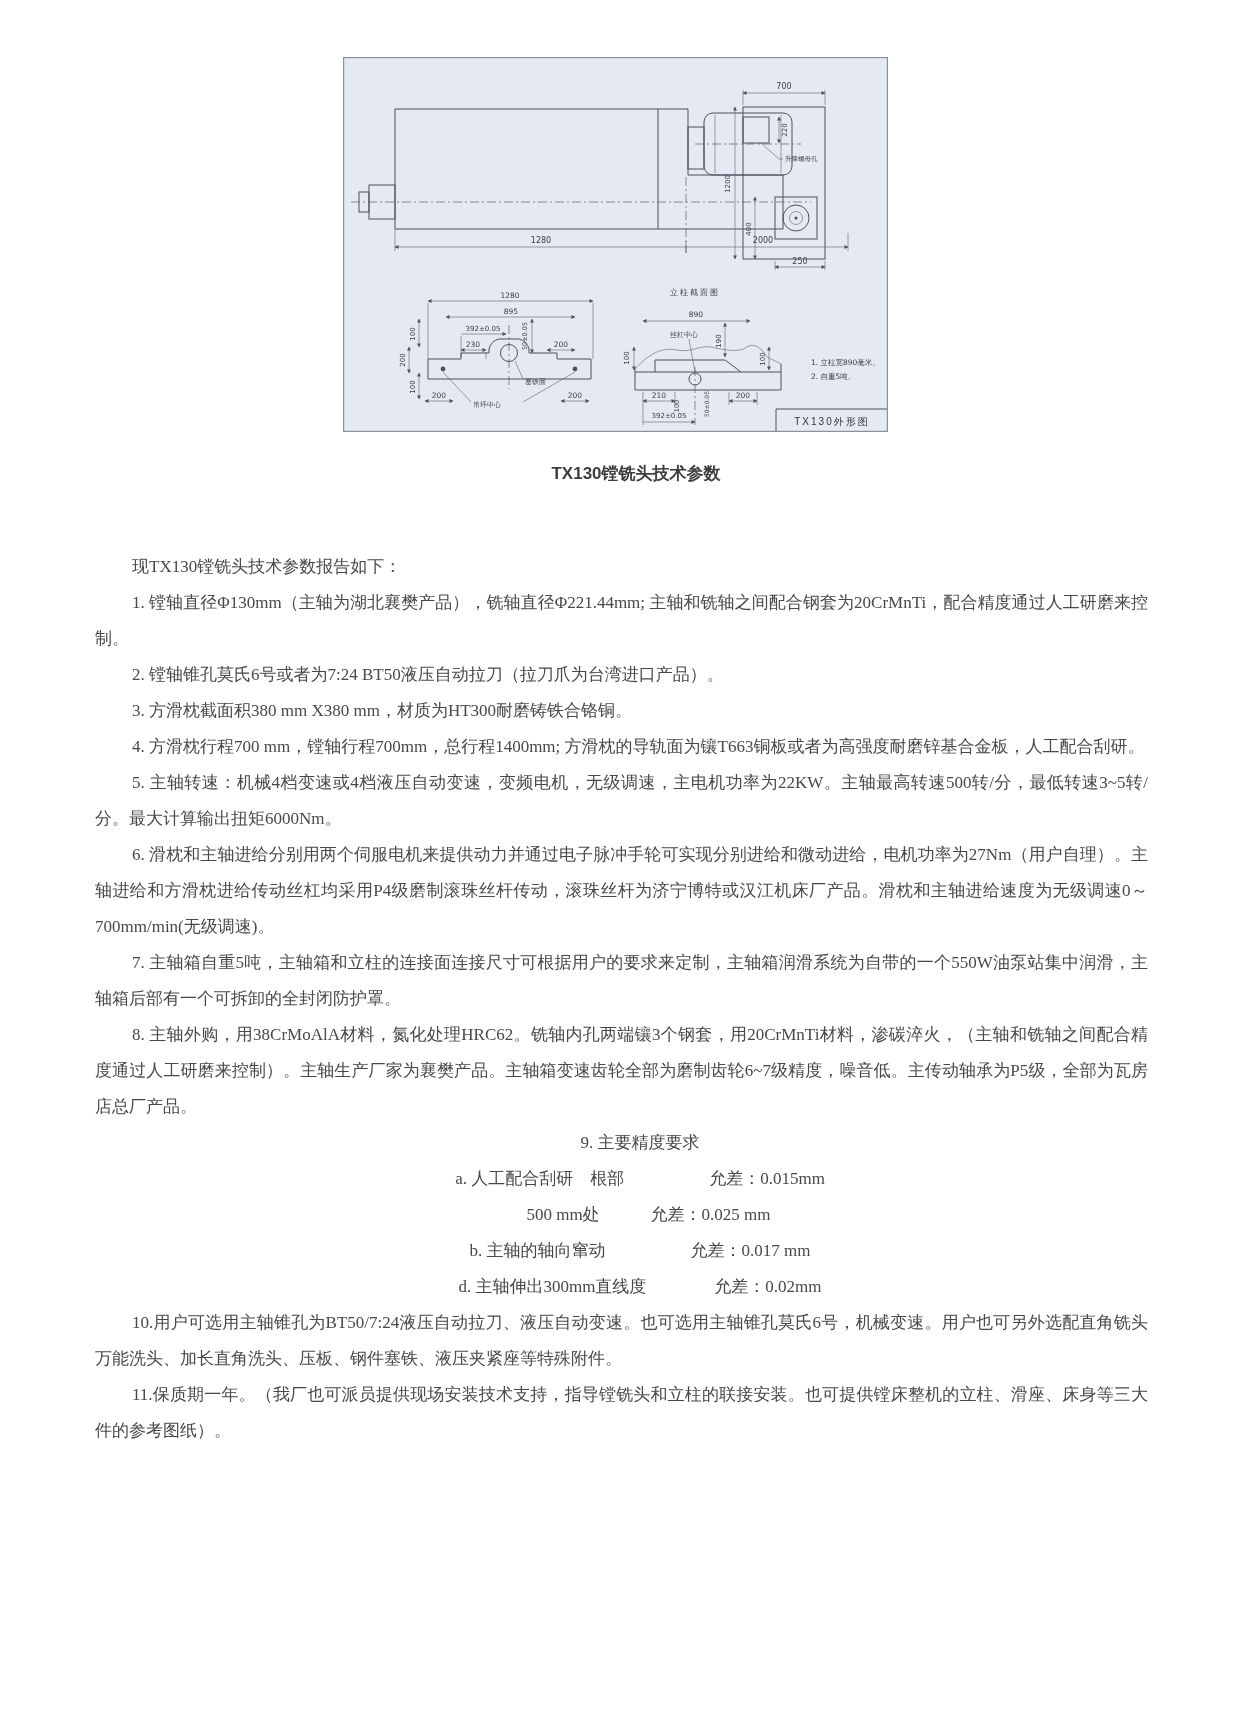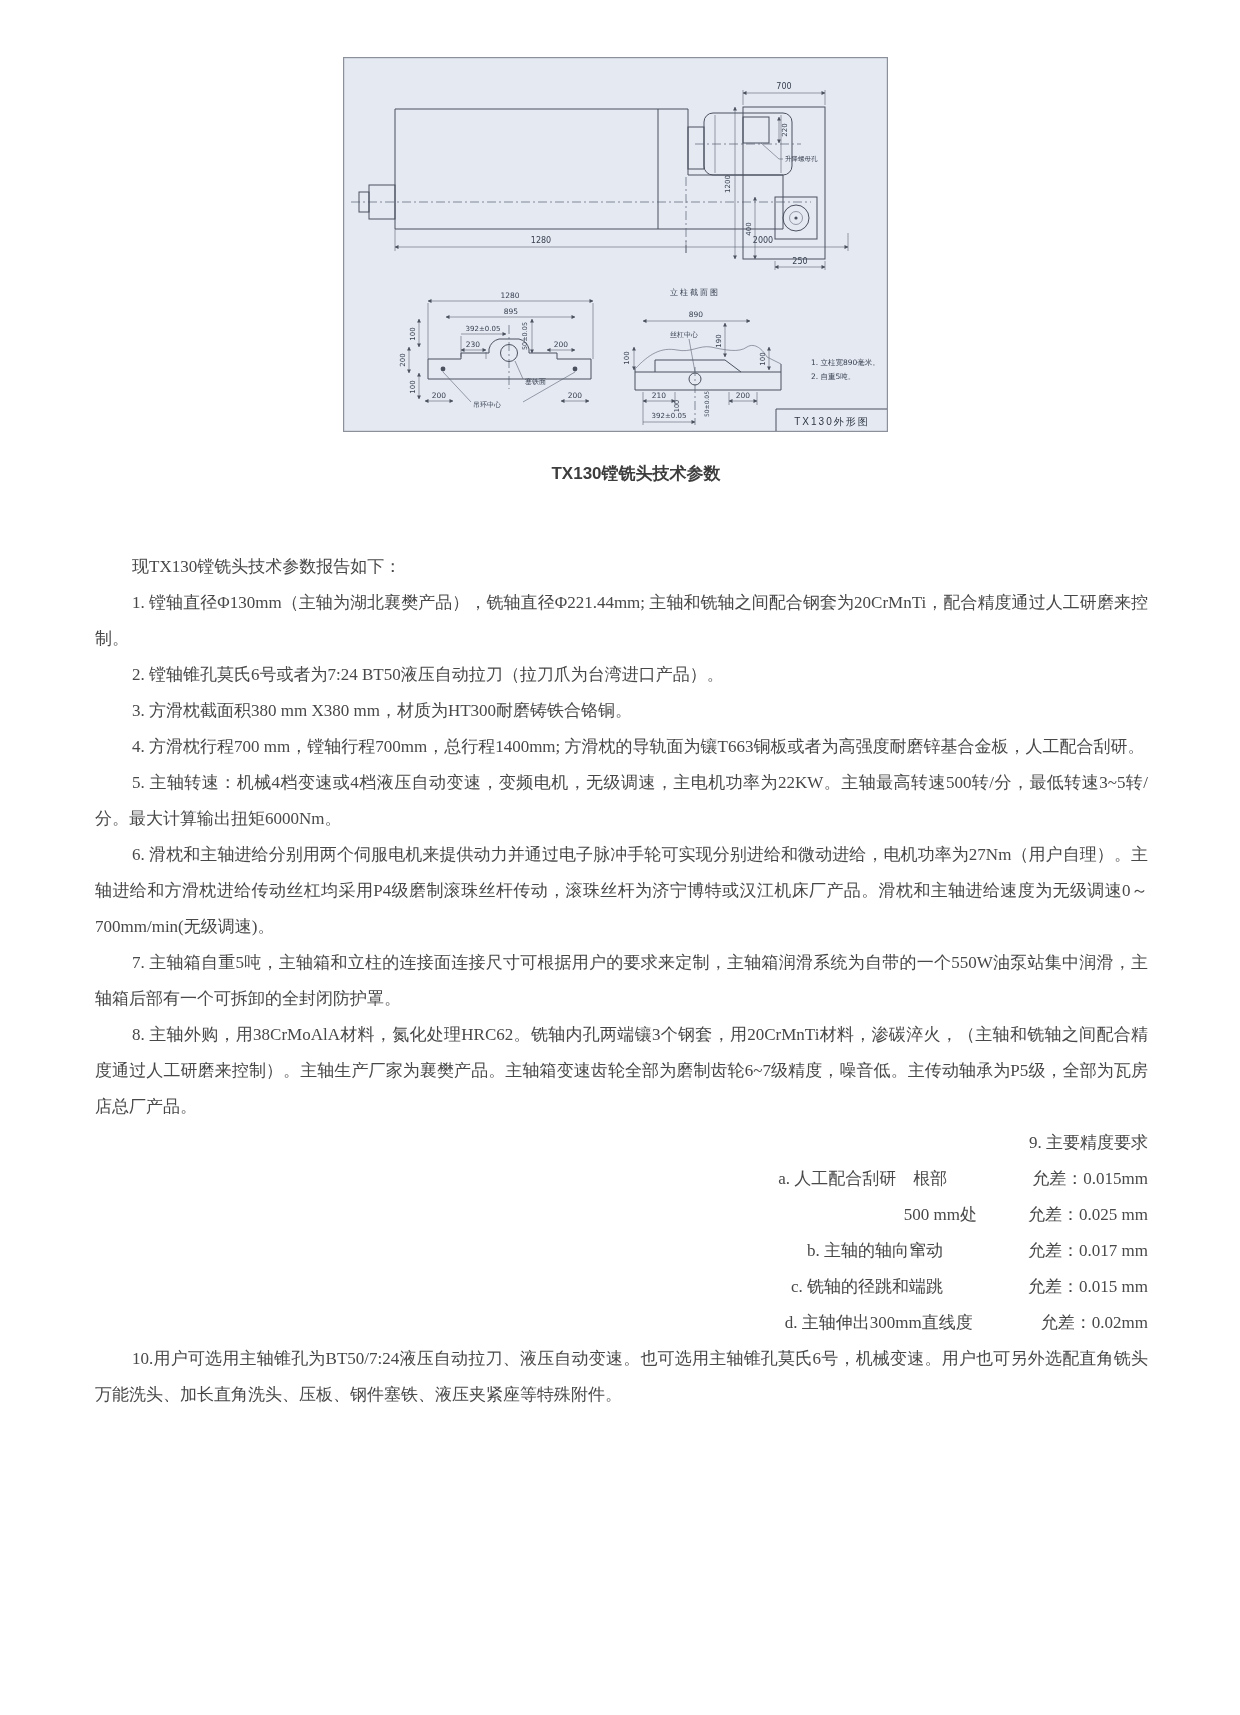--- a/index.html
+++ b/index.html
@@ -21,21 +21,21 @@
   .mid{text-anchor:middle;}
   .cap{font-size:10px;letter-spacing:2px;fill:#2f3642;}
   .sec{letter-spacing:2px;}
 
   
   .doc-title{position:absolute;top:446px;left:0;width:100%;text-align:center;
              font-size:17px;font-weight:bold;color:#3d3d3d;margin:16px;}
   .body-text{position:absolute;top:549px;left:95px;width:1053px;
              color:#484848;font-size:17px;line-height:36px;}
   .para{margin:0;text-indent:37px;text-align:justify;font-family:Liberation Serif, serif;}
-  .para.nojust{text-align:right;}
+  .para.nojust{text-align:center;}
 </style>
 </head>
 <body>
 
 <div class="page">
 
   <div class="drawing-wrap">
     <svg viewBox="0 0 545 375" xmlns="http://www.w3.org/2000/svg">
       <defs>
         <marker id="ar" viewBox="0 0 10 10" refX="9" refY="5" markerWidth="6.5" markerHeight="6.5" orient="auto-start-reverse">
@@ -202,18 +202,18 @@
     <p class="para">3. 方滑枕截面积380 mm X380 mm，材质为HT300耐磨铸铁合铬铜。</p>
     <p class="para">4. 方滑枕行程700 mm，镗轴行程700mm，总行程1400mm; 方滑枕的导轨面为镶T663铜板或者为高强度耐磨锌基合金板，人工配合刮研。</p>
     <p class="para">5. 主轴转速：机械4档变速或4档液压自动变速，变频电机，无级调速，主电机功率为22KW。主轴最高转速500转/分，最低转速3~5转/分。最大计算输出扭矩6000Nm。</p>
     <p class="para">6. 滑枕和主轴进给分别用两个伺服电机来提供动力并通过电子脉冲手轮可实现分别进给和微动进给，电机功率为27Nm（用户自理）。主轴进给和方滑枕进给传动丝杠均采用P4级磨制滚珠丝杆传动，滚珠丝杆为济宁博特或汉江机床厂产品。滑枕和主轴进给速度为无级调速0～700mm/min(无级调速)。</p>
     <p class="para">7. 主轴箱自重5吨，主轴箱和立柱的连接面连接尺寸可根据用户的要求来定制，主轴箱润滑系统为自带的一个550W油泵站集中润滑，主轴箱后部有一个可拆卸的全封闭防护罩。</p>
     <p class="para">8. 主轴外购，用38CrMoAlA材料，氮化处理HRC62。铣轴内孔两端镶3个钢套，用20CrMnTi材料，渗碳淬火，（主轴和铣轴之间配合精度通过人工研磨来控制）。主轴生产厂家为襄樊产品。主轴箱变速齿轮全部为磨制齿轮6~7级精度，噪音低。主传动轴承为P5级，全部为瓦房店总厂产品。</p>
     <p class="para nojust">9. 主要精度要求</p>
     <p class="para nojust">a. 人工配合刮研　根部　　　　　允差：0.015mm</p>
     <p class="para nojust">　500 mm处　　　允差：0.025 mm</p>
     <p class="para nojust">b. 主轴的轴向窜动　　　　　允差：0.017 mm</p>
-    <p class="para nojust">c. 铣轴的径跳和端跳　　　　　允差：0.015 mm</p>
     <p class="para nojust">d. 主轴伸出300mm直线度　　　　允差：0.02mm</p>
     <p class="para">10.用户可选用主轴锥孔为BT50/7:24液压自动拉刀、液压自动变速。也可选用主轴锥孔莫氏6号，机械变速。用户也可另外选配直角铣头万能洗头、加长直角洗头、压板、钢件塞铁、液压夹紧座等特殊附件。</p>
+    <p class="para">11.保质期一年。（我厂也可派员提供现场安装技术支持，指导镗铣头和立柱的联接安装。也可提供镗床整机的立柱、滑座、床身等三大件的参考图纸）。</p>
   </div>
 
 </div>
 
 </body></html>

